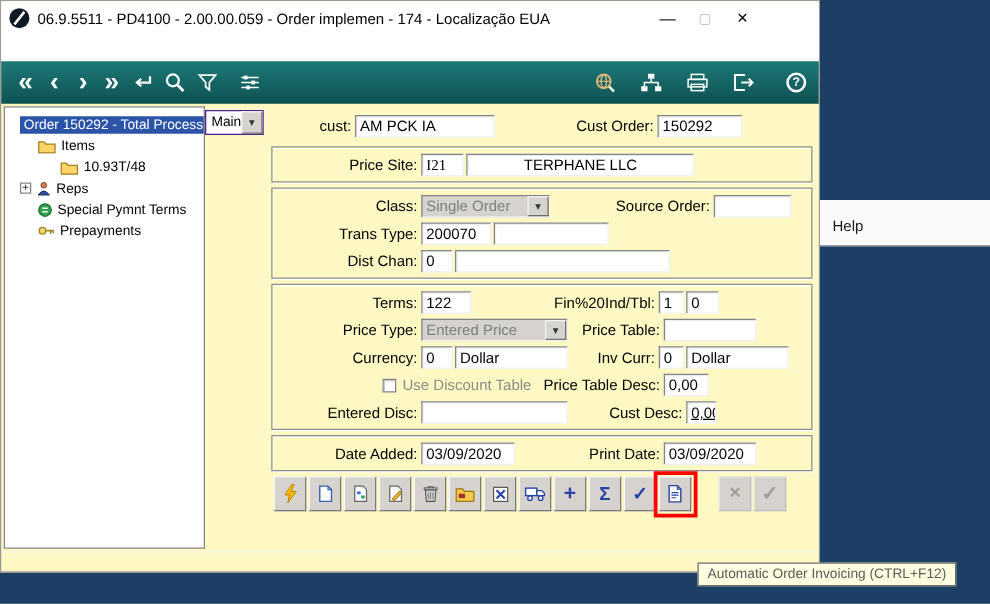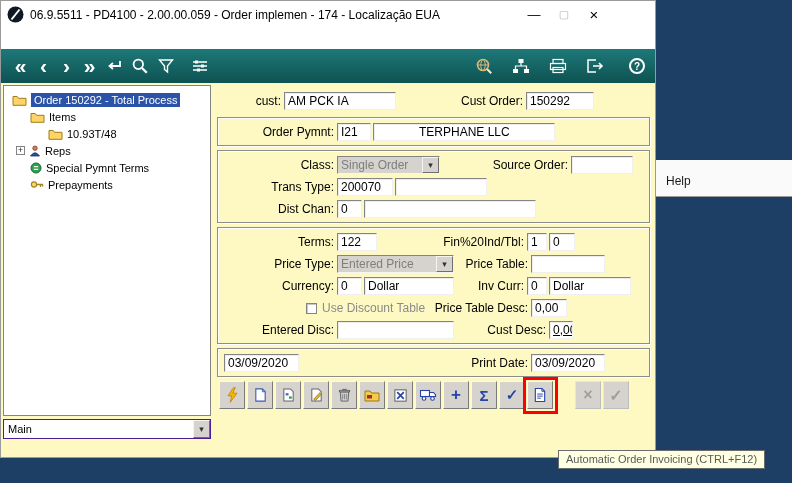--- a/index.html
+++ b/index.html
@@ -43,21 +43,21 @@
   }
   .nav-glyph { font-size:21px; font-weight:bold; width:23px; text-align:center; line-height:30px; }
   .tb-icon { width:26px; display:flex; justify-content:center; align-items:center; }
   .tb-right { margin-left:auto; display:flex; align-items:center; gap:11px; padding-right:2px; }
   .help-circle { width:16px; height:16px; border:2px solid #fff; border-radius:50%; font-size:10px; font-weight:bold;
                  display:flex; align-items:center; justify-content:center; margin-left:10px; }
 
   .content { flex:1; display:flex; min-height:0; }
 
   
-  .left-col { width:212px; flex:none; display:flex; flex-direction:column; padding:2px; }
+  .left-col { width:212px; flex:none; display:flex; padding:2px; }
   .tree { flex:1; background:#fff; border:1px solid #848484; padding-top:5px; font-size:11px; overflow:hidden; }
   .trow { height:17px; display:flex; align-items:center; gap:4px; padding-left:8px; white-space:nowrap; }
   .trow.i1 { padding-left:26px; }
   .trow.i2 { padding-left:44px; }
   .trow.i1b { padding-left:12px; }
   .tlabel.sel { background:#2b54a8; color:#fff; padding:1px 3px; }
   .expand-box { width:9px; height:9px; border:1px solid #848484; background:#fff; font-size:9px; line-height:7px;
                 text-align:center; color:#333; flex:none; }
 
   .mode-select { height:20px; margin-top:3px; background:#fff; border:1px solid #4c1d95; display:flex; align-items:stretch; font-size:11px; flex:none; }
@@ -248,22 +248,22 @@
 
       <div class="frow" style="margin-bottom:6px;">
         <span class="lb-sm">cust:</span>
         <span class="fld" style="width:112px;">AM PCK IA</span>
         <span class="rlab">Cust Order:</span>
         <span class="fld" style="width:68px; margin-right:56px;">150292</span>
       </div>
 
       <div class="groupbox">
         <div class="frow" style="margin-bottom:0;">
-          <span class="lb">Order Pymnt:</span>
-          <span class="fld" style="width:34px;">I21</span>
+          <span class="lb">Price Site:</span>
+          <span class="fld" style="width:34px;font-family:Liberation Serif, serif;">I21</span>
           <span class="fld" style="width:182px;padding-left:45px;">TERPHANE LLC</span>
         </div>
       </div>
 
       <div class="groupbox">
         <div class="frow">
           <span class="lb">Class:</span>
           <span class="dd" style="width:103px;">
             <span class="val">Single Order</span>
             <span class="dd-btn">▾</span>
@@ -317,20 +317,21 @@
         <div class="frow" style="margin-bottom:0;">
           <span class="lb">Entered Disc:</span>
           <span class="fld" style="width:117px;"></span>
           <span class="rlab">Cust Desc:</span>
           <span class="fld" style="width:24px; margin-right:72px;text-decoration:underline;">0,000</span>
         </div>
       </div>
 
       <div class="groupbox">
         <div class="frow" style="margin-bottom:0;">
+          <span class="lb">Date Added:</span>
           <span class="fld" style="width:75px;">03/09/2020</span>
           <span class="rlab">Print Date:</span>
           <span class="fld" style="width:74px; margin-right:40px;">03/09/2020</span>
         </div>
       </div>
 
       <div class="actionbar">
         <div class="abtn">
           <svg width="11" height="16" viewBox="0 0 12 16">
               <path d="M7 0 L1 9 H5 L3.5 16 L11 6 H6.5 L9 0 Z" fill="#f7b500" stroke="#b97e00" stroke-width="0.8"></path>

